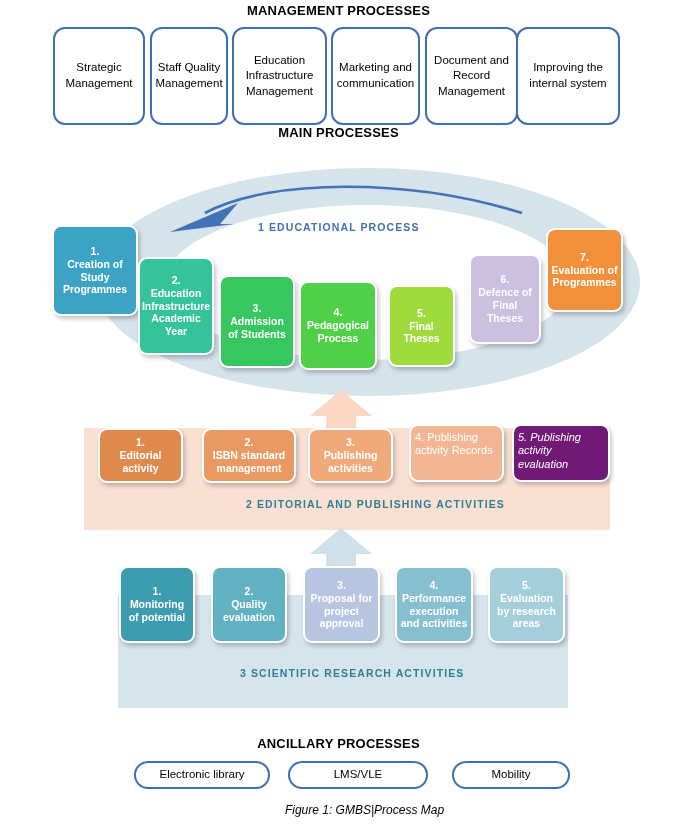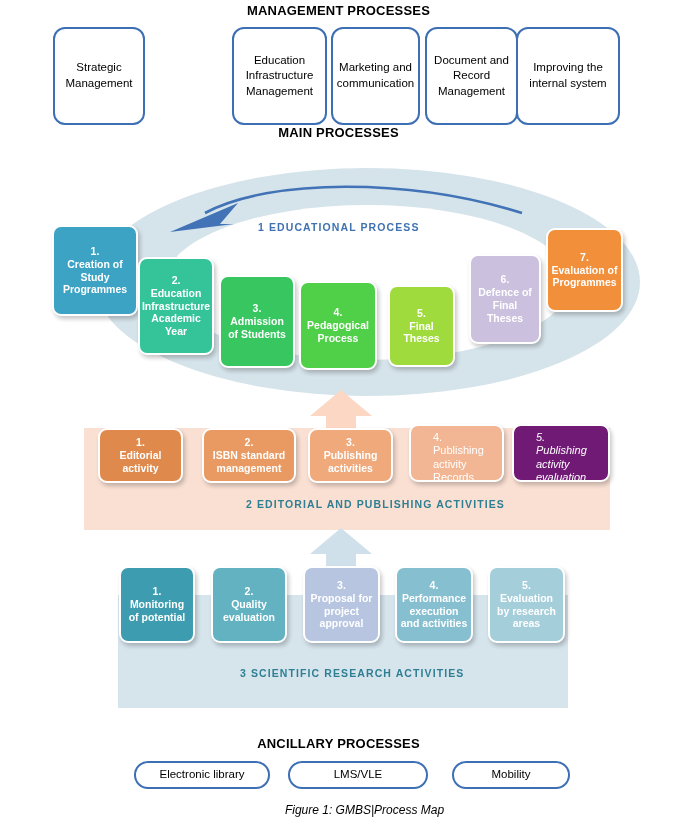--- a/index.html
+++ b/index.html
@@ -87,21 +87,21 @@
     display: flex;
     align-items: center;
     justify-content: center;
     padding: 2px 3px;
     box-shadow: 2px 3px 4px rgba(0,0,0,0.22);
   }
   .proc-box.leftalign {
     text-align: left;
     justify-content: flex-start;
     align-items: flex-start;
-    padding: 5px 22px;
+    padding: 5px 4px;
     font-weight: normal;
     font-size: 11px;
   }
 
   
   .band {
     position: absolute;
   }
   .band.editorial { background: #fae0d3; }
   .band.research  { background: #d6e4ec; }
@@ -124,20 +124,23 @@
 </style>
 </head>
 <body>
 
 <div id="page">
 
   <div class="section-title" style="top:3px;">MANAGEMENT PROCESSES</div>
 
   <div class="plain-box" style="left:53px;  top:27px; width:92px;  height:98px;">
     <span>Strategic Management</span>
+  </div>
+  <div class="plain-box" style="left:150px; top:27px; width:78px;  height:98px;">
+    <span>Staff Quality Management</span>
   </div>
   <div class="plain-box" style="left:232px; top:27px; width:95px;  height:98px;">
     <span>Education Infrastructure Management</span>
   </div>
   <div class="plain-box" style="left:331px; top:27px; width:89px;  height:98px;">
     <span>Marketing and communication</span>
   </div>
   <div class="plain-box" style="left:425px; top:27px; width:93px;  height:98px;">
     <span>Document and Record Management</span>
   </div>

